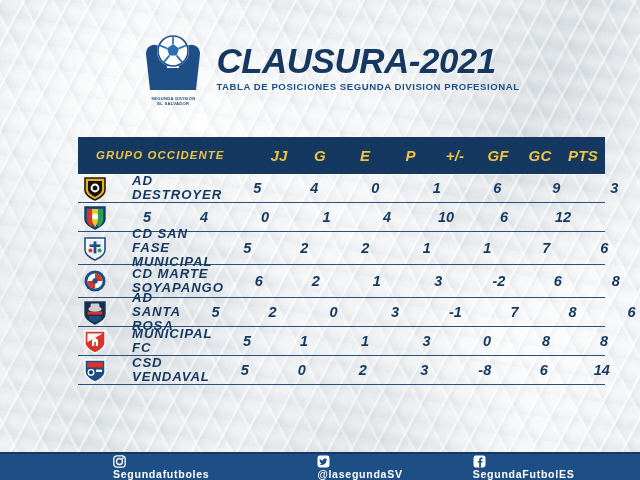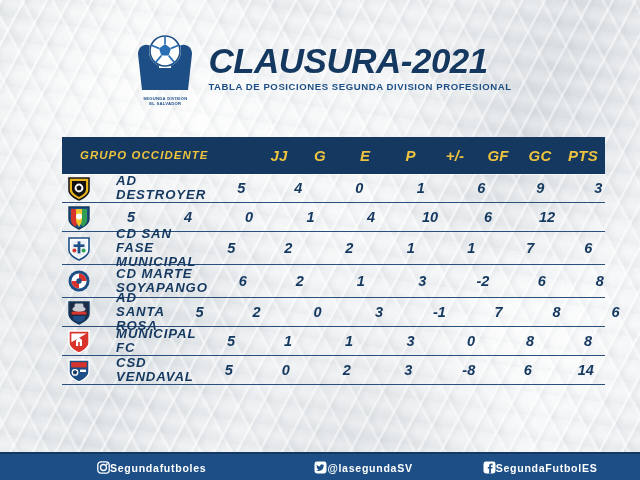--- a/index.html
+++ b/index.html
@@ -39,21 +39,21 @@
     content: "";
     position: absolute;
     inset: 0;
     background:
       radial-gradient(circle at 12% 60%, rgba(150,162,172,0.10), rgba(0,0,0,0) 32%),
       radial-gradient(circle at 88% 18%, rgba(150,162,172,0.09), rgba(0,0,0,0) 30%),
       radial-gradient(circle at 55% 92%, rgba(150,162,172,0.08), rgba(0,0,0,0) 34%);
     pointer-events: none;
   }
 
-  .layer { position: relative; z-index: 2; }
+  .layer { position: relative; z-index: 2; padding-left: 16px; }
 
   
   #header {
     position: absolute;
     top: 22px; left: 0; right: 0;
     height: 92px;
     display: flex;
     align-items: center;
     justify-content: center;
   }
@@ -196,26 +196,27 @@
     left: 0; right: 0;
     bottom: 0;
     height: 28px;
     background: #1d4f86;
     border-top: 2px solid #14385f;
     display: flex;
     align-items: center;
   }
   .social {
     display: flex;
-    align-items: flex-end;
+    align-items: flex-start;
     gap: 0;
     color: #ffffff;
     font-size: 10.6px;
     font-weight: bold;
     letter-spacing: 0.7px;
+    flex-direction: column;
   }
   #social-ig { margin-left: 97px; }
   #social-tw { margin-left: 108px; }
   #social-fb { margin-left: 70px; }
   .social-glyph { display: block; flex: 0 0 auto; }
 </style>
 </head>
 <body>
 
 <div id="page">

